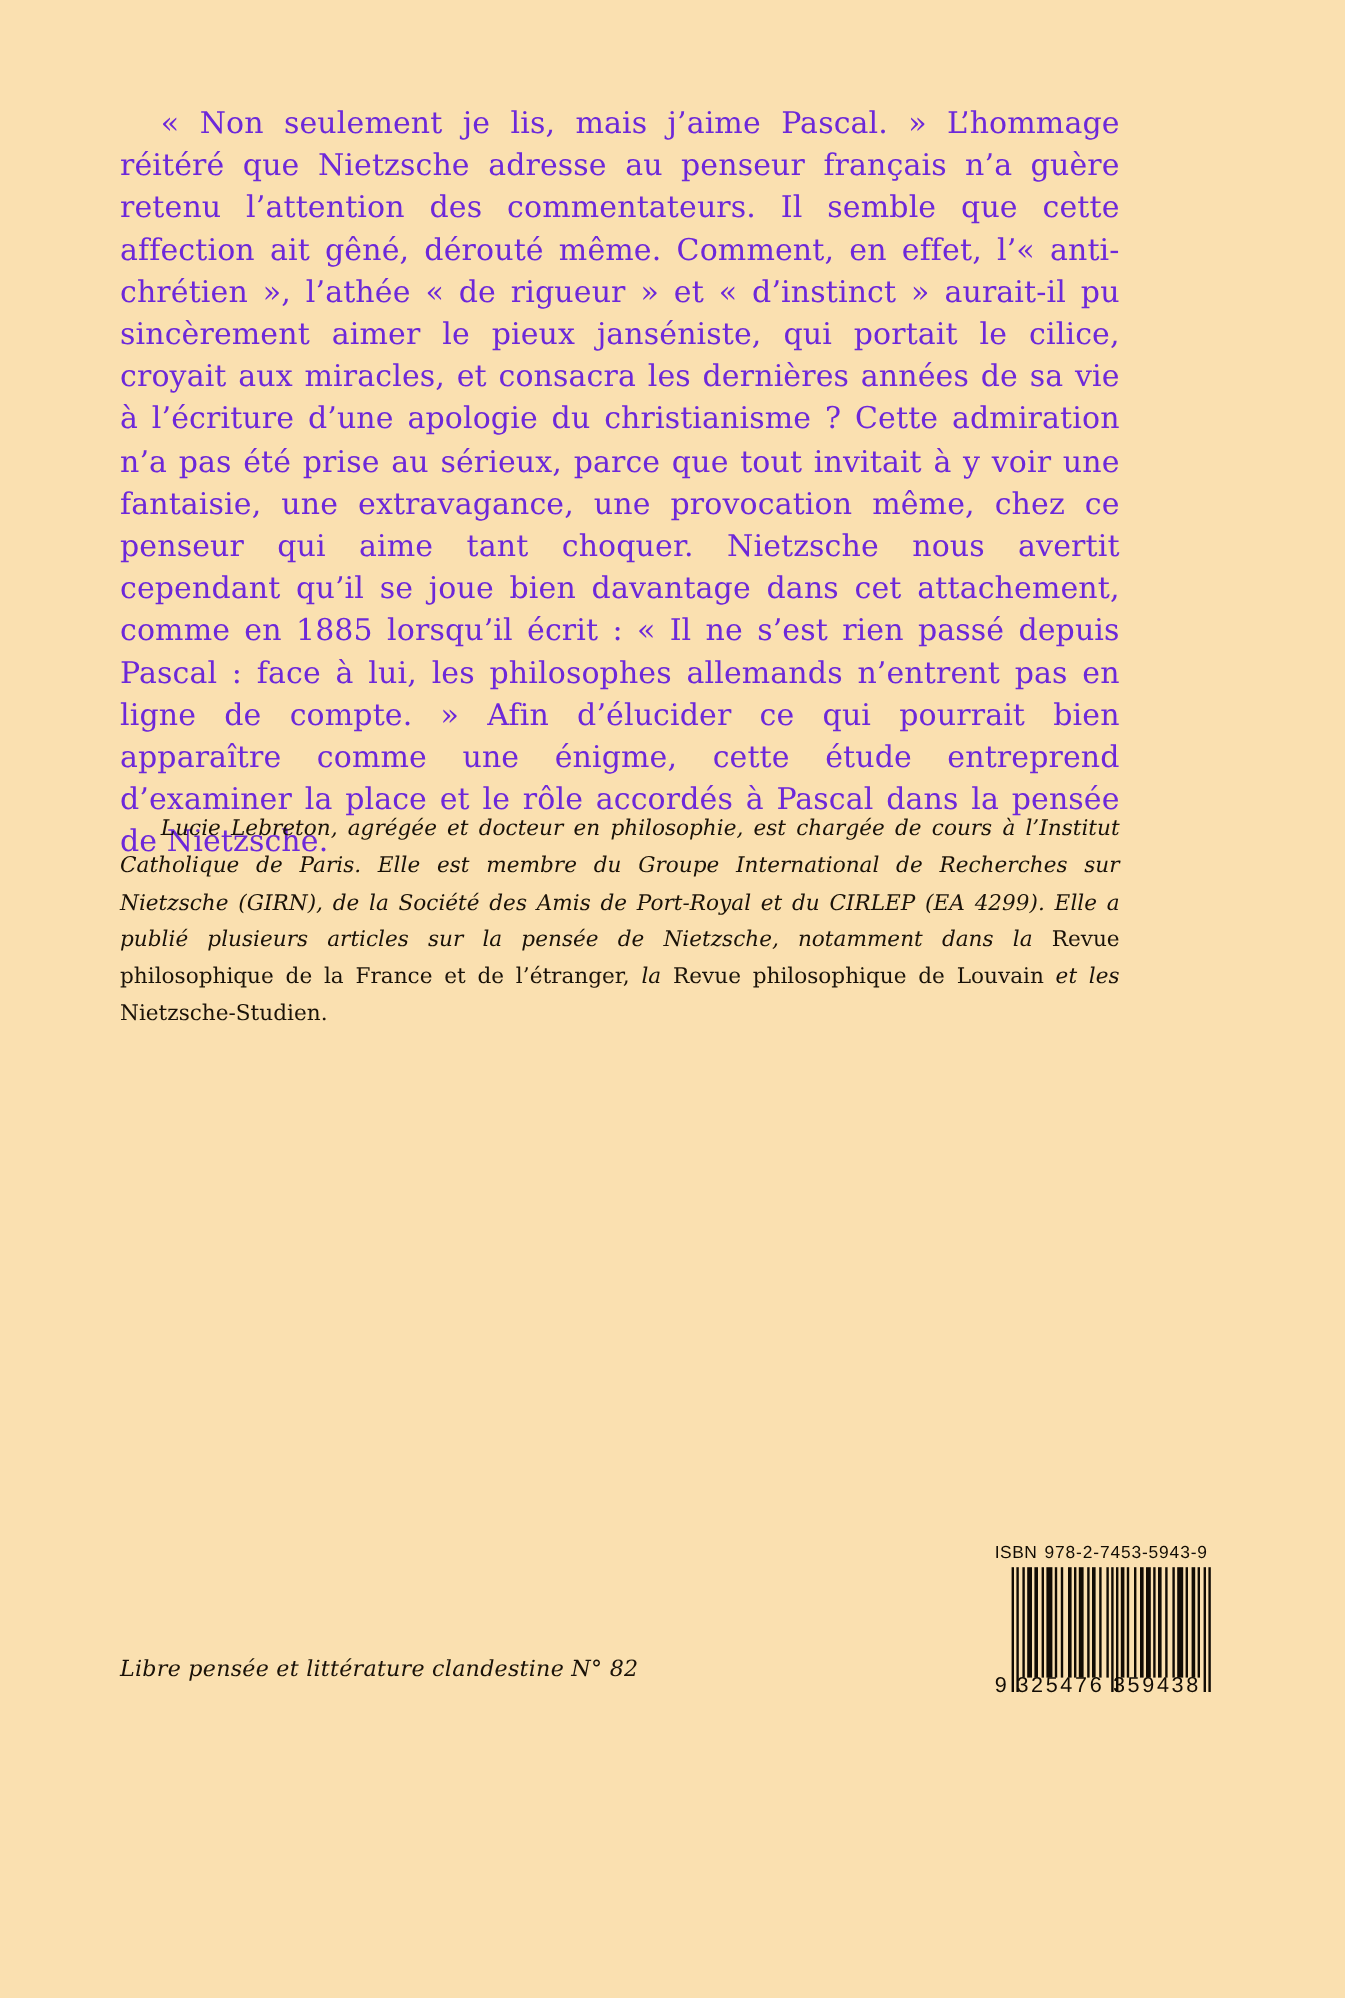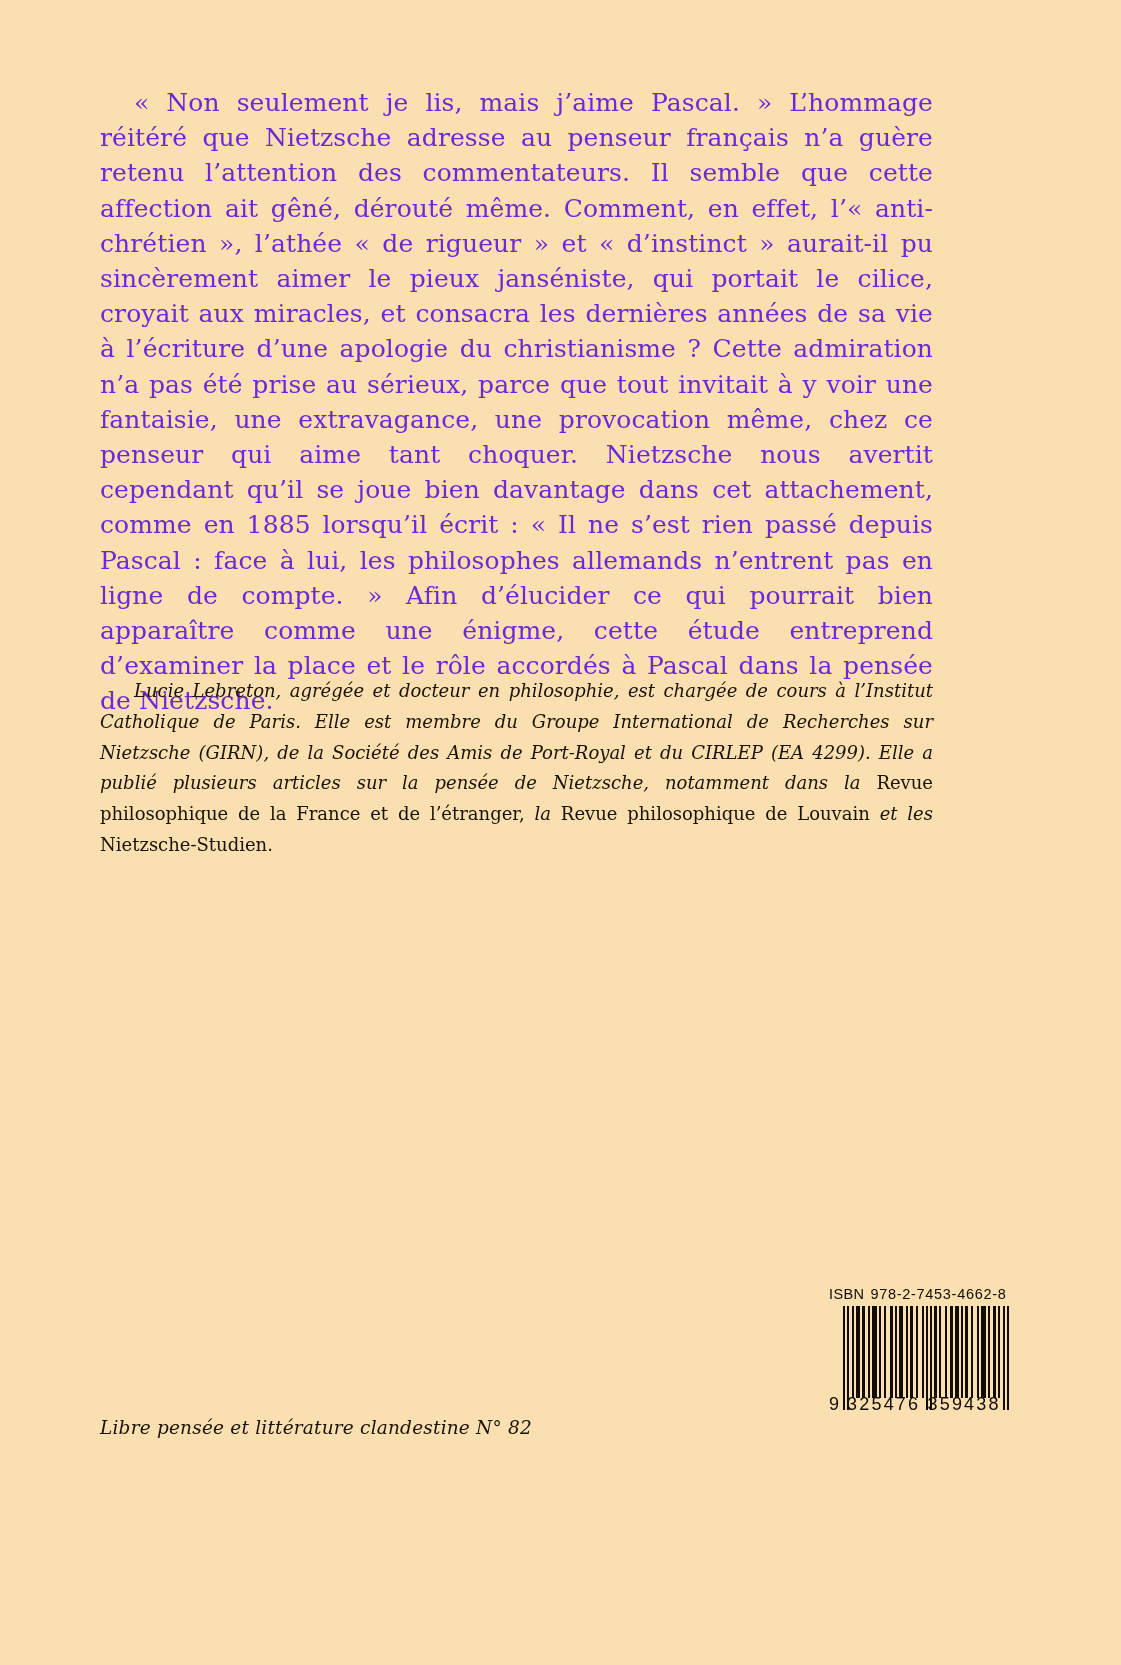--- a/index.html
+++ b/index.html
@@ -54,21 +54,20 @@
     font-style: normal;
   }
   .series-line {
     position: absolute;
     left: 100px;
     top: 1381px;
     font-size: 18.5px;
     font-style: italic;
     color: #1a1208;
     letter-spacing: 0.2px;
-    margin-top: 36px;
   }
   .isbn-block {
     position: absolute;
     right: 88px;
     top: 1286px;
     width: 204px;
   }
   .isbn-text {
     font-family: "Liberation Sans", sans-serif;
     font-size: 14.5px;
@@ -129,21 +128,21 @@
 
 <div class="page">
 
   <div class="blurb"><span class="ind"></span><span>« Non seulement je lis, mais j’aime Pascal. » L’hommage réitéré que Nietzsche adresse au penseur français n’a guère retenu l’attention des commentateurs. Il semble que cette affection ait gêné, dérouté même. Comment, en effet, l’« anti-chrétien », l’athée « de rigueur » et « d’instinct » aurait-il pu sincèrement aimer le pieux janséniste, qui portait le cilice, croyait aux miracles, et consacra les dernières années de sa vie à l’écriture d’une apologie du christianisme ? Cette admiration n’a pas été prise au sérieux, parce que tout invitait à y voir une fantaisie, une extravagance, une provocation même, chez ce penseur qui aime tant choquer. Nietzsche nous avertit cependant qu’il se joue bien davantage dans cet attachement, comme en 1885 lorsqu’il écrit : « Il ne s’est rien passé depuis Pascal : face à lui, les philosophes allemands n’entrent pas en ligne de compte. » Afin d’élucider ce qui pourrait bien apparaître comme une énigme, cette étude entreprend d’examiner la place et le rôle accordés à Pascal dans la pensée de Nietzsche.</span></div>
 
   <div class="author-note"><span class="ind"></span><span>Lucie Lebreton, agrégée et docteur en philosophie, est chargée de cours à l’Institut Catholique de Paris. Elle est membre du Groupe International de Recherches sur Nietzsche (GIRN), de la Société des Amis de Port-Royal et du CIRLEP (EA 4299). Elle a publié plusieurs articles sur la pensée de Nietzsche, notamment dans la </span><span class="roman">Revue philosophique de la France et de l’étranger,</span><span> la </span><span class="roman">Revue philosophique de Louvain</span><span> et les </span><span class="roman">Nietzsche-Studien.</span></div>
 
   <div class="series-line">Libre pensée et littérature clandestine N° 82</div>
 
   <div class="isbn-block">
-    <div class="isbn-text"><span>ISBN</span><span class="num">978-2-7453-4662-8</span></div>
+    <div class="isbn-text"><span>ISBN</span><span class="num">978-2-7453-5943-9</span></div>
     <div class="barcode-wrap">
       <div class="bars">
         <i class="guard" style="width:2px"></i>
           <i class="sp" style="width:2px"></i>
           <i class="guard" style="width:2px"></i>
         <i class="sp" style="width:3px"></i>
         <i style="width:2px"></i>
           <i class="sp" style="width:2px"></i>
           <i style="width:4px"></i>
           <i class="sp" style="width:2px"></i>

